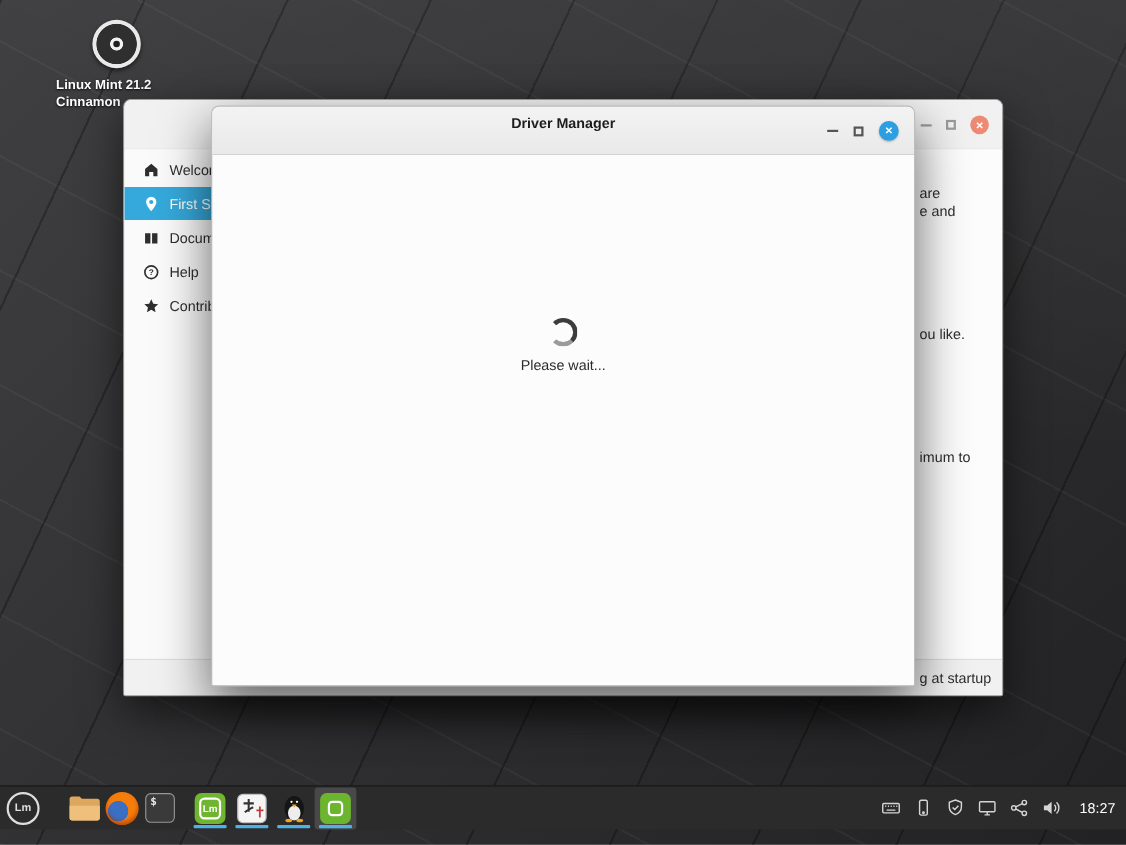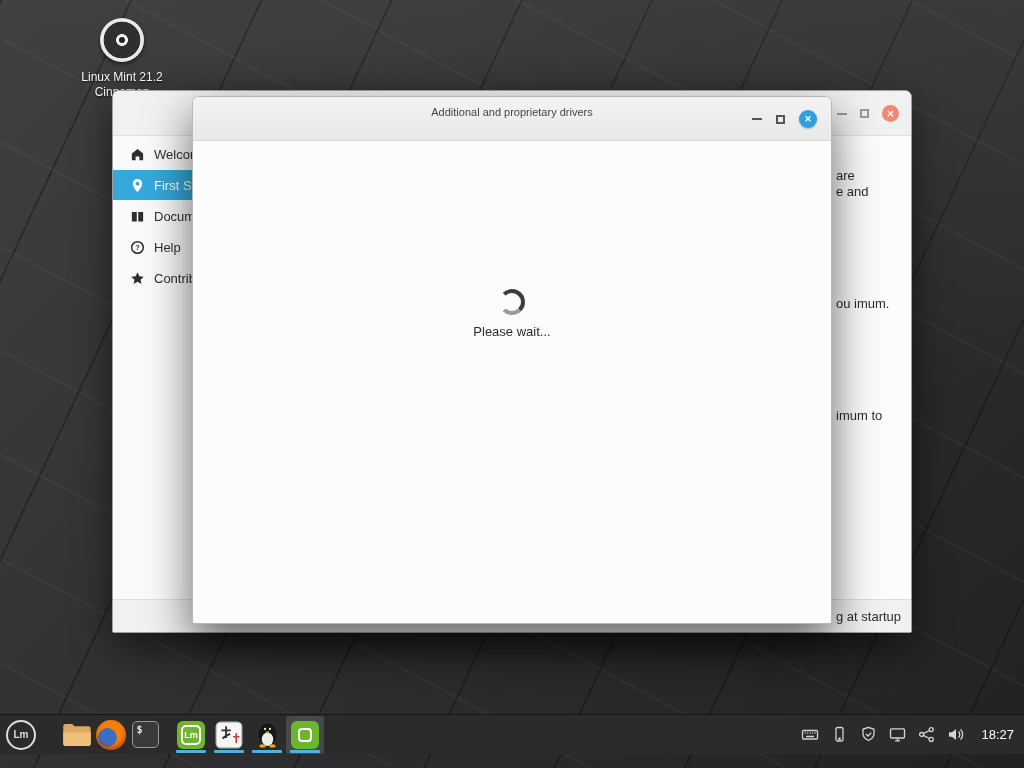--- a/index.html
+++ b/index.html
@@ -8,21 +8,21 @@
   .desktop {
     position:absolute; inset:0; width:1024px; height:768px;
     background:
       linear-gradient(200deg, rgba(255,255,255,0.06), transparent 38%),
       repeating-linear-gradient(115deg, rgba(0,0,0,0.28) 0 2px, transparent 2px 118px),
       repeating-linear-gradient(28deg, rgba(255,255,255,0.035) 0 2px, transparent 2px 92px),
       linear-gradient(135deg, #404042 0%, #313133 45%, #222224 100%);
   }
 
   
-  .desktop-icon { position:absolute; left:67px; top:18px; width:110px; text-align:center; z-index:1; cursor:default; }
+  .desktop-icon { position:absolute; left:51px; top:18px; width:110px; text-align:left; z-index:1; cursor:default;font-weight:bold; }
   .disc { width:44px; height:44px; margin:0 auto 8px; border-radius:50%;
           background:radial-gradient(circle, #f2f2f2 0 18%, #2f2f2f 20% 58%, #e9e9e9 60% 78%, #c9c9c9 80%);
           box-shadow:0 2px 4px rgba(0,0,0,.55); position:relative; }
   .disc::after { content:""; position:absolute; left:50%; top:50%; width:6px; height:6px; margin:-3px 0 0 -3px;
           border-radius:50%; background:#202020; }
   .icon-label { color:#fff; font-size:12px; line-height:15px; text-shadow:0 1px 2px rgba(0,0,0,.9); }
 
   
   .welcome-window { position:absolute; left:112px; top:90px; width:800px; height:543px; z-index:2;
     background:#fcfcfc; border:1px solid #9f9f9f; border-radius:7px 7px 2px 2px;
@@ -144,32 +144,32 @@
         <svg viewBox="0 0 16 16" fill="currentColor">
             <path d="M8 1.2l2 4.3 4.7.5-3.5 3.2 1 4.6L8 11.4 3.8 13.8l1-4.6L1.3 6 6 5.5z"></path>
           </svg>
         <span>Contribute</span>
       </div>
     </div>
 
     <div class="w-content">
       <span class="frag" style="top:32px">are</span>
       <span class="frag" style="top:48px">e and</span>
-      <span class="frag" style="top:160px">ou imum.</span>
+      <span class="frag" style="top:160px">ou like.</span>
       <span class="frag" style="top:272px">imum to</span>
     </div>
 
     <div class="w-bottombar">
       <span class="frag-bottom">g at startup</span>
     </div>
   </div>
 
   <div class="dialog">
     <div class="d-titlebar">
-      <div class="d-subtitle">Additional and proprietary drivers</div>
+      <div class="d-title">Driver Manager</div>
       <div class="d-controls">
         <span class="dash-dark"></span>
         <span class="sq-dark"></span>
         <span class="dc-close">✕</span>
       </div>
     </div>
     <div class="d-body">
       <div class="spinner"></div>
       <div class="d-wait">Please wait...</div>
     </div>

